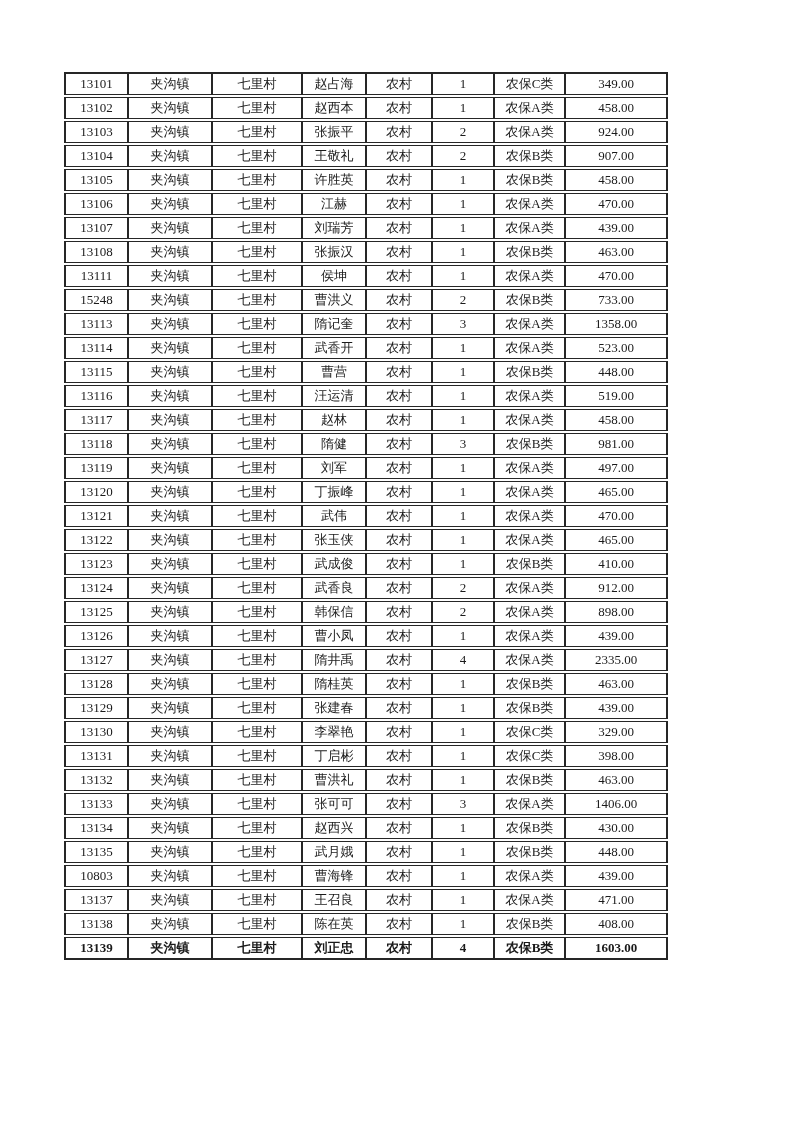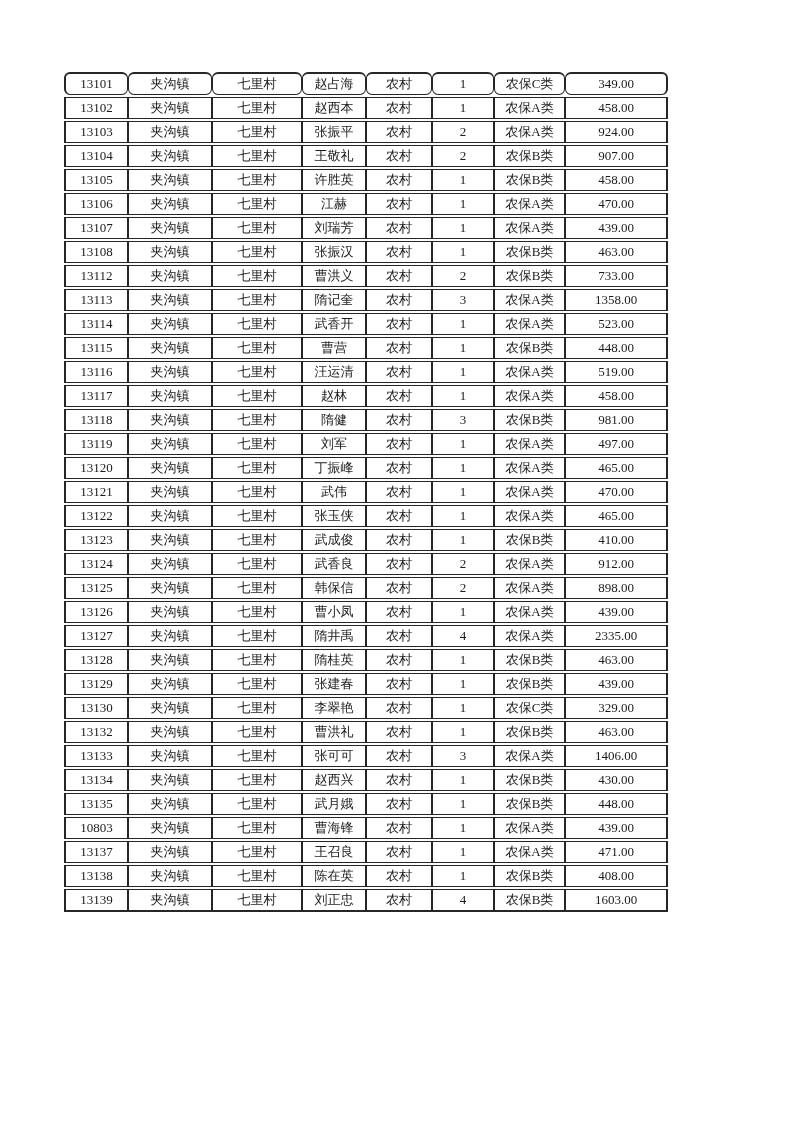--- a/index.html
+++ b/index.html
@@ -32,22 +32,22 @@
     padding: 0 2px;
     text-align: center;
     vertical-align: middle;
     white-space: nowrap;
     overflow: hidden;
     background: #ffffff;
   }
   
   table.grid tr td:first-child { border-left-width: 2px; }
   table.grid tr td:last-child  { border-right-width: 2px; }
-  table.grid tr:first-child td { border-top-width: 2px; border-radius: 6px; }
-  table.grid tr:last-child td  { border-bottom-width: 2px; }
+  table.grid tr:first-child td { border-top-width: 2px; }
+  table.grid tr:last-child td  { border-bottom-width: 2px; font-weight: bold; }
 </style>
 </head>
 <body>
 
 <div class="page">
   <table class="grid">
     <colgroup>
       <col style="width:64px">
         <col style="width:84px">
         <col style="width:90px">
@@ -132,21 +132,31 @@
           <td>13108</td>
           <td>夹沟镇</td>
           <td>七里村</td>
           <td>张振汉</td>
           <td>农村</td>
           <td>1</td>
           <td>农保B类</td>
           <td>463.00</td>
         </tr>
         <tr>
-          <td>13112</td>
+          <td>13111</td>
+          <td>夹沟镇</td>
+          <td>七里村</td>
+          <td>侯坤</td>
+          <td>农村</td>
+          <td>1</td>
+          <td>农保A类</td>
+          <td>470.00</td>
+        </tr>
+        <tr>
+          <td>15248</td>
           <td>夹沟镇</td>
           <td>七里村</td>
           <td>曹洪义</td>
           <td>农村</td>
           <td>2</td>
           <td>农保B类</td>
           <td>733.00</td>
         </tr>
         <tr>
           <td>13113</td>
@@ -320,20 +330,30 @@
         </tr>
         <tr>
           <td>13130</td>
           <td>夹沟镇</td>
           <td>七里村</td>
           <td>李翠艳</td>
           <td>农村</td>
           <td>1</td>
           <td>农保C类</td>
           <td>329.00</td>
+        </tr>
+        <tr>
+          <td>13131</td>
+          <td>夹沟镇</td>
+          <td>七里村</td>
+          <td>丁启彬</td>
+          <td>农村</td>
+          <td>1</td>
+          <td>农保C类</td>
+          <td>398.00</td>
         </tr>
         <tr>
           <td>13132</td>
           <td>夹沟镇</td>
           <td>七里村</td>
           <td>曹洪礼</td>
           <td>农村</td>
           <td>1</td>
           <td>农保B类</td>
           <td>463.00</td>

